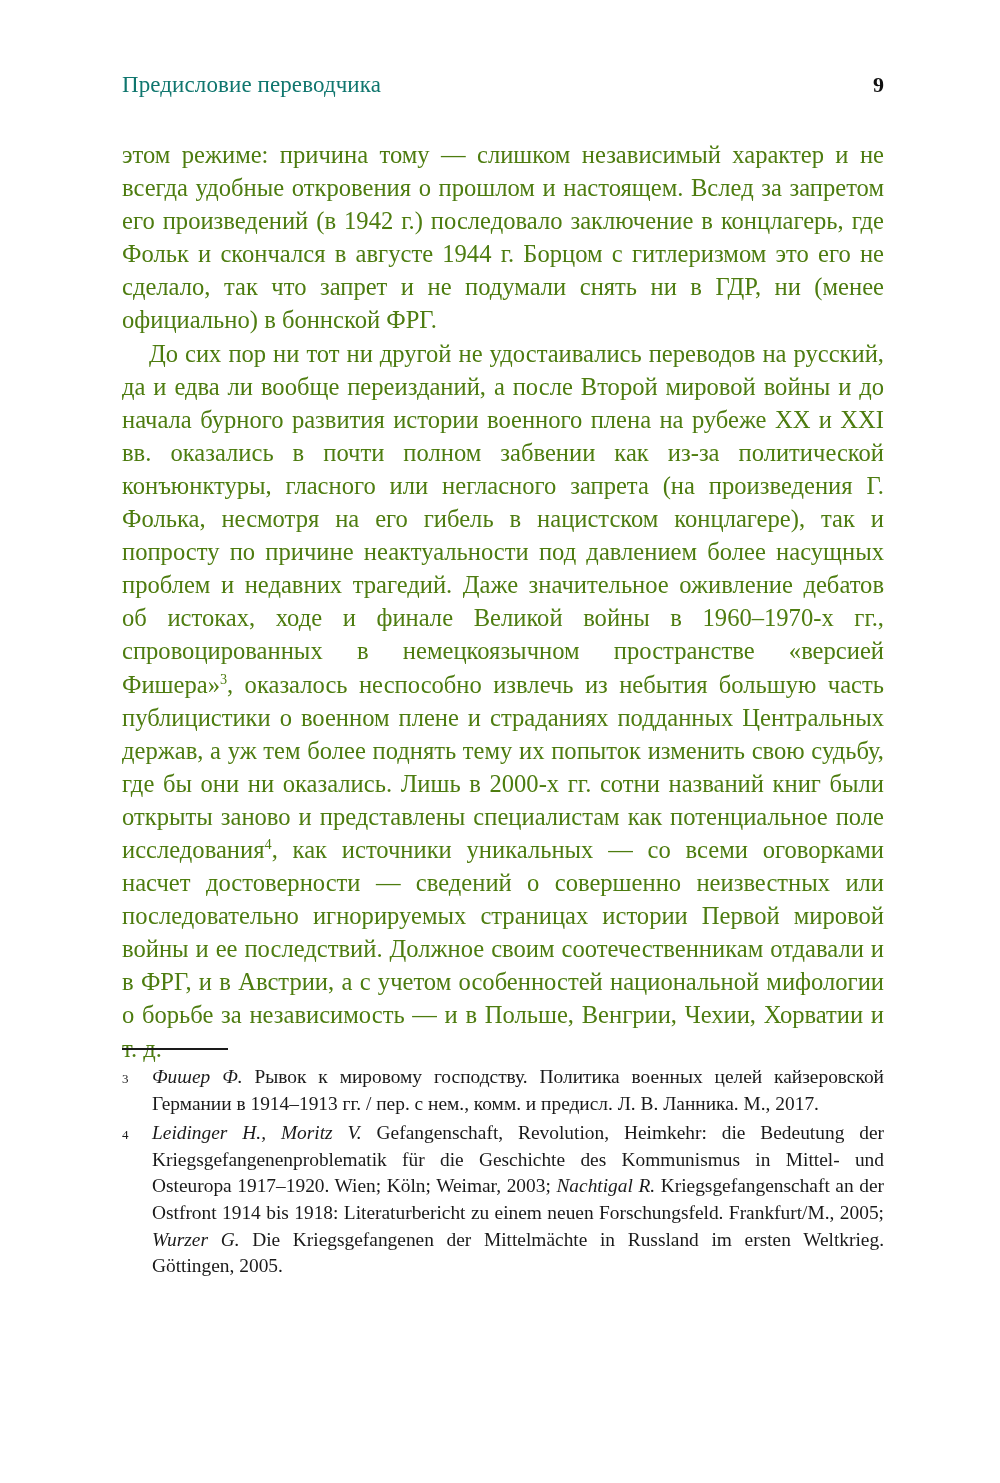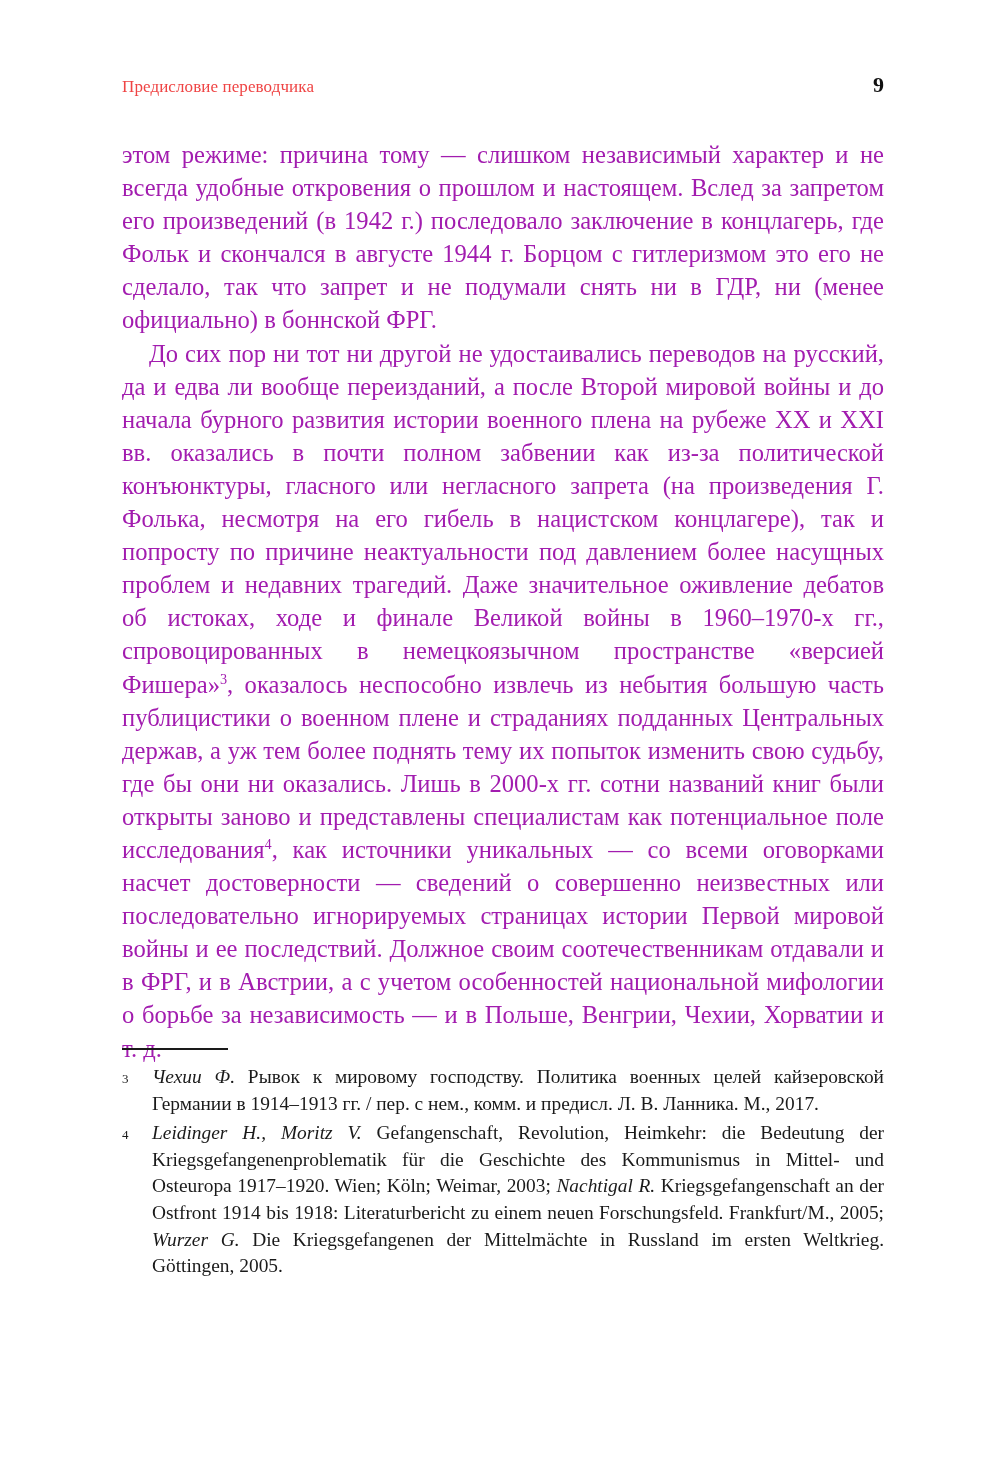--- a/index.html
+++ b/index.html
@@ -26,23 +26,23 @@
     position: absolute;
     left: 122px;
     top: 72px;
     width: 762px;
     display: flex;
     align-items: baseline;
     justify-content: space-between;
   }
 
   .running-head-title {
-    font-size: 17px;
+    font-size: 23px;
     letter-spacing: 0.1px;
-    color: #ef4444;
+    color: #0f766e;
     white-space: nowrap;
   }
 
   .folio {
     font-size: 22px;
     font-weight: bold;
     color: #111111;
   }
 
   
@@ -54,21 +54,21 @@
   }
 
   .body-par {
     margin: 0;
     font-size: 24.6px;
     line-height: 33.1px;
     text-align: justify;
     text-justify: inter-word;
     hyphens: manual;
     -webkit-hyphens: manual;
-    color: #a21caf;
+    color: #4d7c0f;
   }
 
   .body-par + .body-par {
     text-indent: 27px;
   }
 
   sup.fn-ref {
     font-size: 0.58em;
     vertical-align: super;
     line-height: 0;
@@ -130,19 +130,19 @@
     <p class="body-par">этом режиме: причина тому — слишком независимый характер и не всегда удобные откровения о прошлом и настоящем. Вслед за запретом его произведений (в 1942 г.) последовало заключение в концлагерь, где Фольк и скончался в августе 1944 г. Борцом с гитлеризмом это его не сделало, так что запрет и не подумали снять ни в ГДР, ни (менее официально) в боннской ФРГ.</p>
 
     <p class="body-par"><span>До сих пор ни тот ни другой не удостаивались переводов на русский, да и едва ли вообще переизданий, а после Второй мировой войны и до начала бурного развития истории военного плена на рубеже XX и XXI вв. оказались в почти полном забвении как из-за политической конъюнктуры, гласного или негласного запрета (на произведения Г. Фолька, несмотря на его гибель в нацистском концлагере), так и попросту по причине неактуальности под давлением более насущных проблем и недавних трагедий. Даже значительное оживление дебатов об истоках, ходе и финале Великой войны в 1960–1970-х гг., спровоцированных в немецкоязычном пространстве «версией Фишера»</span><sup class="fn-ref">3</sup><span>, оказалось неспособно извлечь из небытия большую часть публицистики о военном плене и страданиях подданных Центральных держав, а уж тем более поднять тему их попыток изменить свою судьбу, где бы они ни оказались. Лишь в 2000-х гг. сотни названий книг были открыты заново и представлены специалистам как потенциальное поле исследования</span><sup class="fn-ref">4</sup><span>, как источники уникальных — со всеми оговорками насчет достоверности — сведений о совершенно неизвестных или последовательно игнорируемых страницах истории Первой мировой войны и ее последствий. Должное своим соотечественникам отдавали и в ФРГ, и в Австрии, а с учетом особенностей национальной мифологии о борьбе за независимость — и в Польше, Венгрии, Чехии, Хорватии и т. д.</span></p>
 
   </div>
 
   <div class="footnotes">
 
     <div class="fn-rule"></div>
 
-    <p class="footnote"><span class="fn-num">3</span><span class="it">Чехии Ф.</span><span> Рывок к мировому господству. Политика военных целей кайзеровской Германии в 1914–1913 гг. / пер. с нем., комм. и предисл. Л. В. Ланника. М., 2017.</span></p>
+    <p class="footnote"><span class="fn-num">3</span><span class="it">Фишер Ф.</span><span> Рывок к мировому господству. Политика военных целей кайзеровской Германии в 1914–1913 гг. / пер. с нем., комм. и предисл. Л. В. Ланника. М., 2017.</span></p>
 
     <p class="footnote"><span class="fn-num">4</span><span class="it">Leidinger H., Moritz V.</span><span> Gefangenschaft, Revolution, Heimkehr: die Bedeutung der Kriegsgefangenenproblematik für die Geschichte des Kommunismus in Mittel- und Osteuropa 1917–1920. Wien; Köln; Weimar, 2003; </span><span class="it">Nachtigal R.</span><span> Kriegsgefangenschaft an der Ostfront 1914 bis 1918: Literaturbericht zu einem neuen Forschungsfeld. Frankfurt/M., 2005; </span><span class="it">Wurzer G.</span><span> Die Kriegsgefangenen der Mittelmächte in Russland im ersten Weltkrieg. Göttingen, 2005.</span></p>
 
   </div>
 
 </div>
 
 </body></html>

